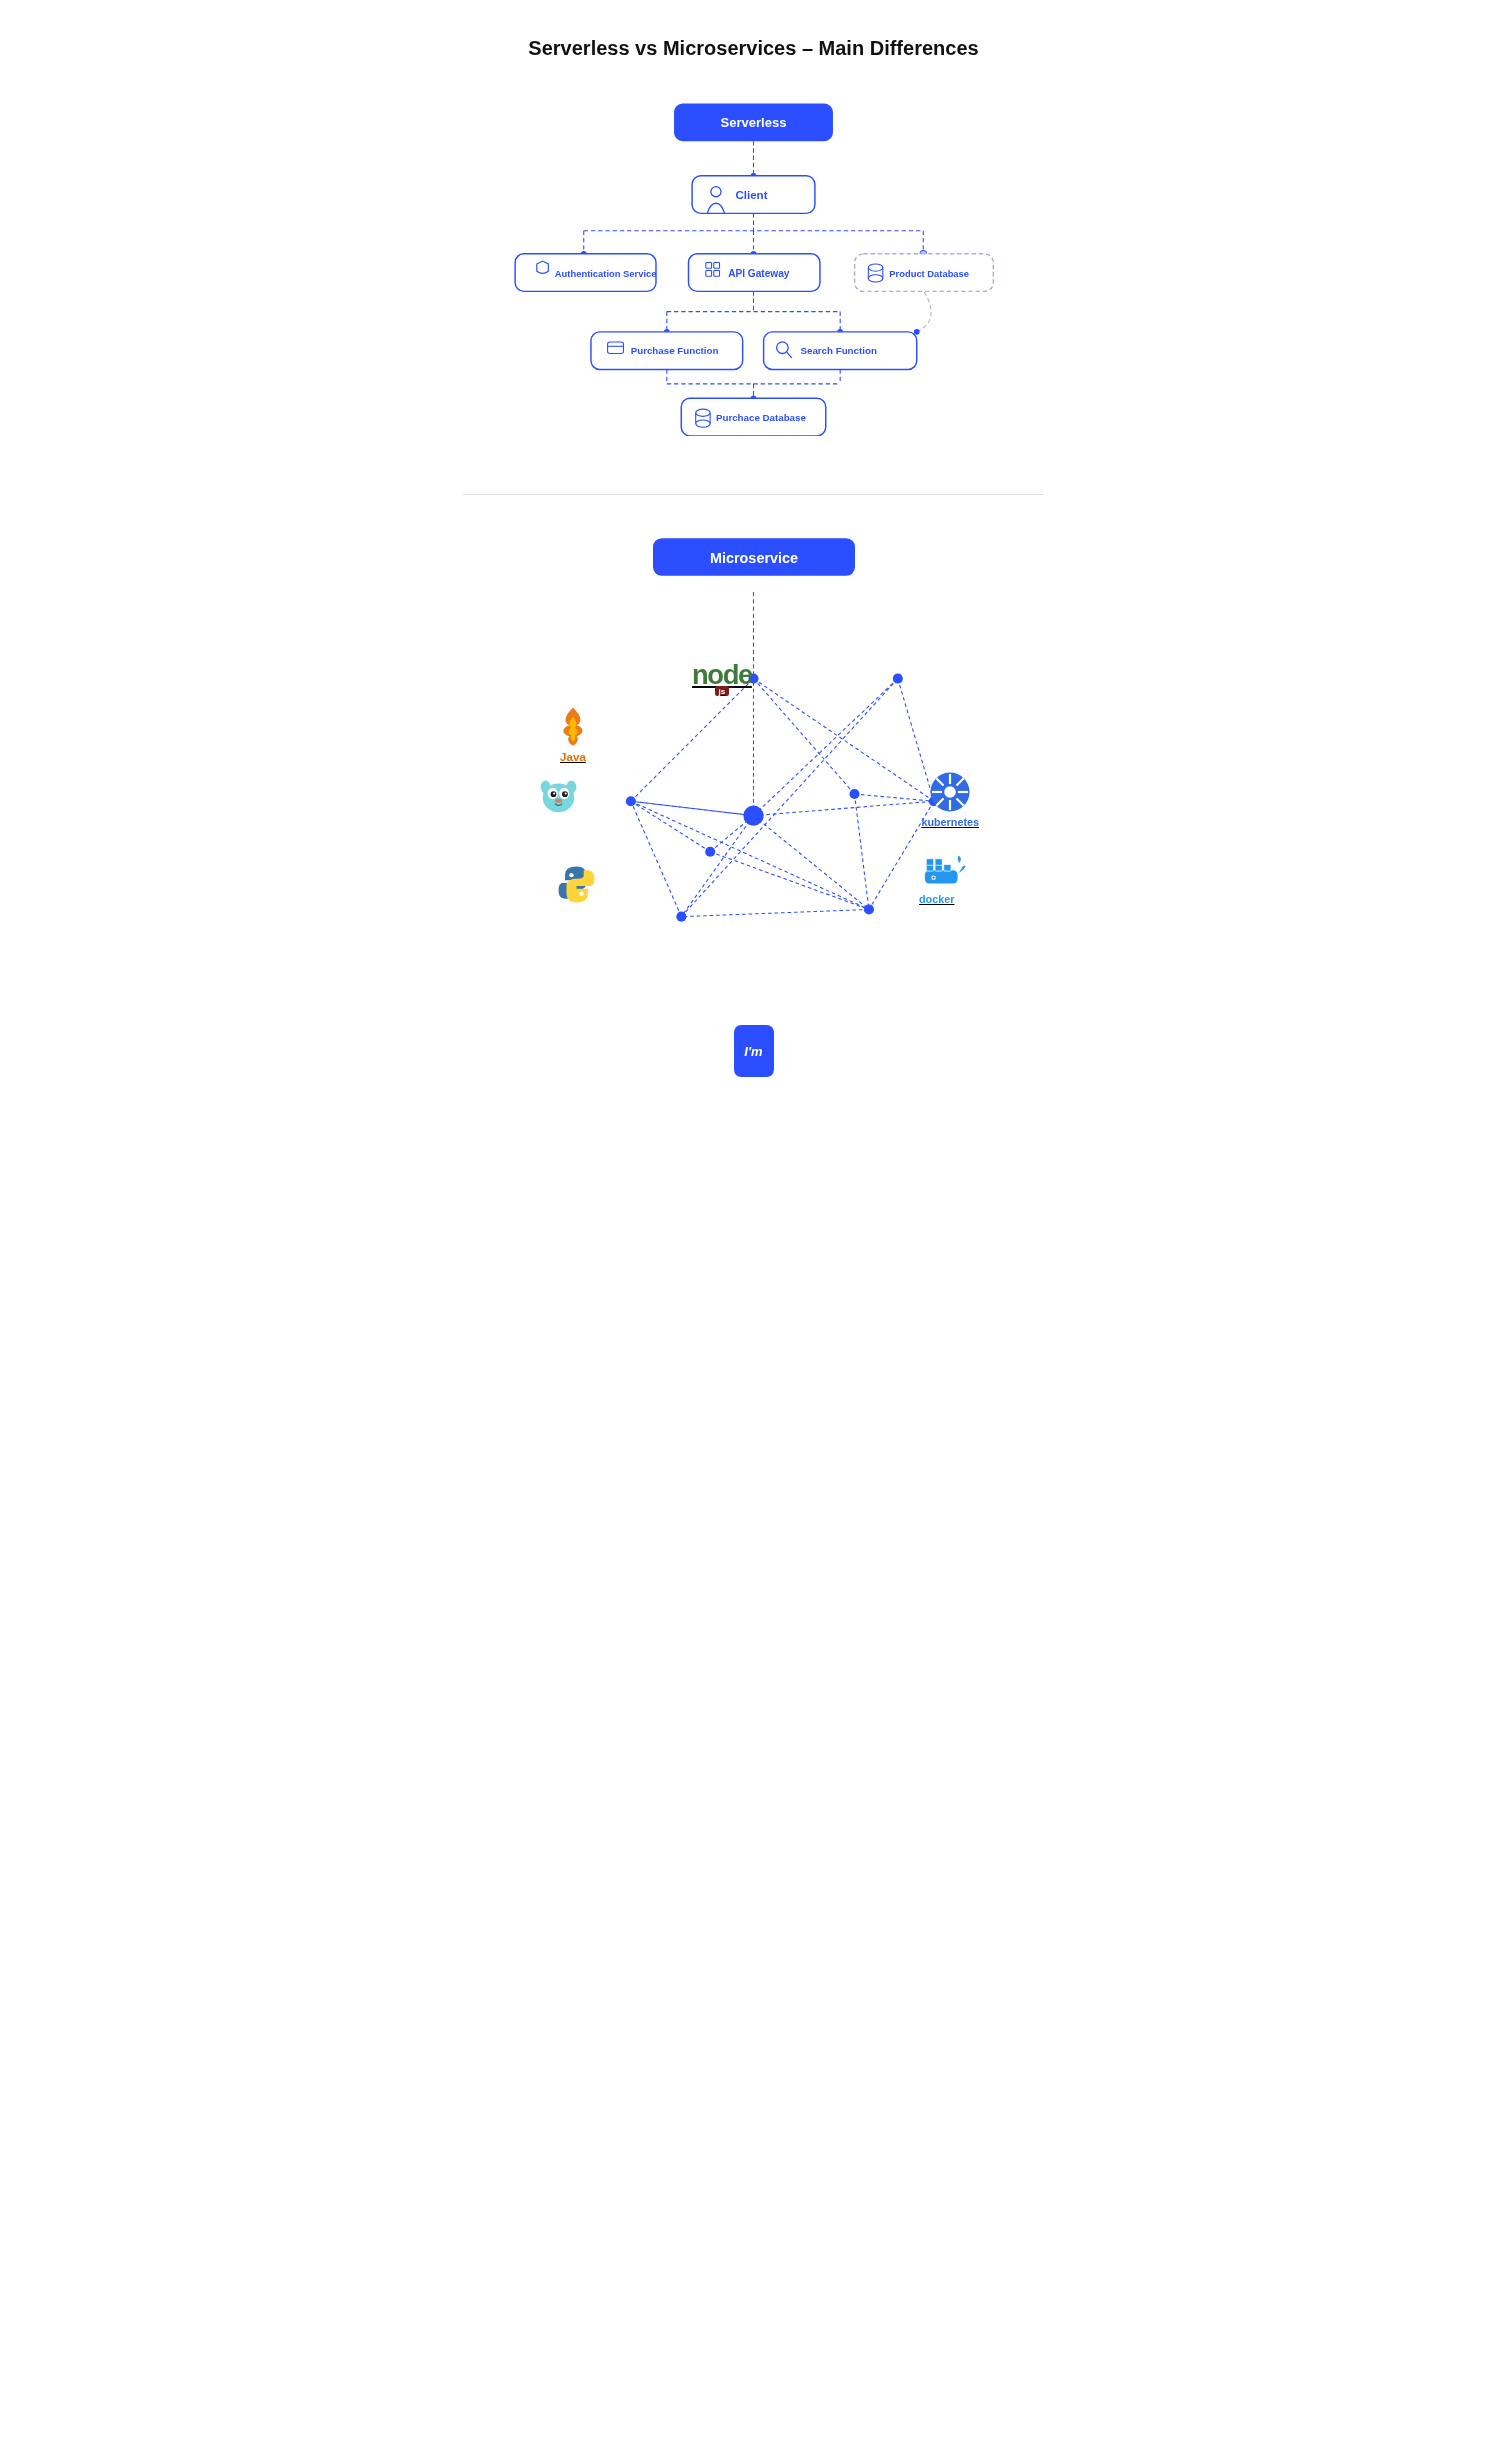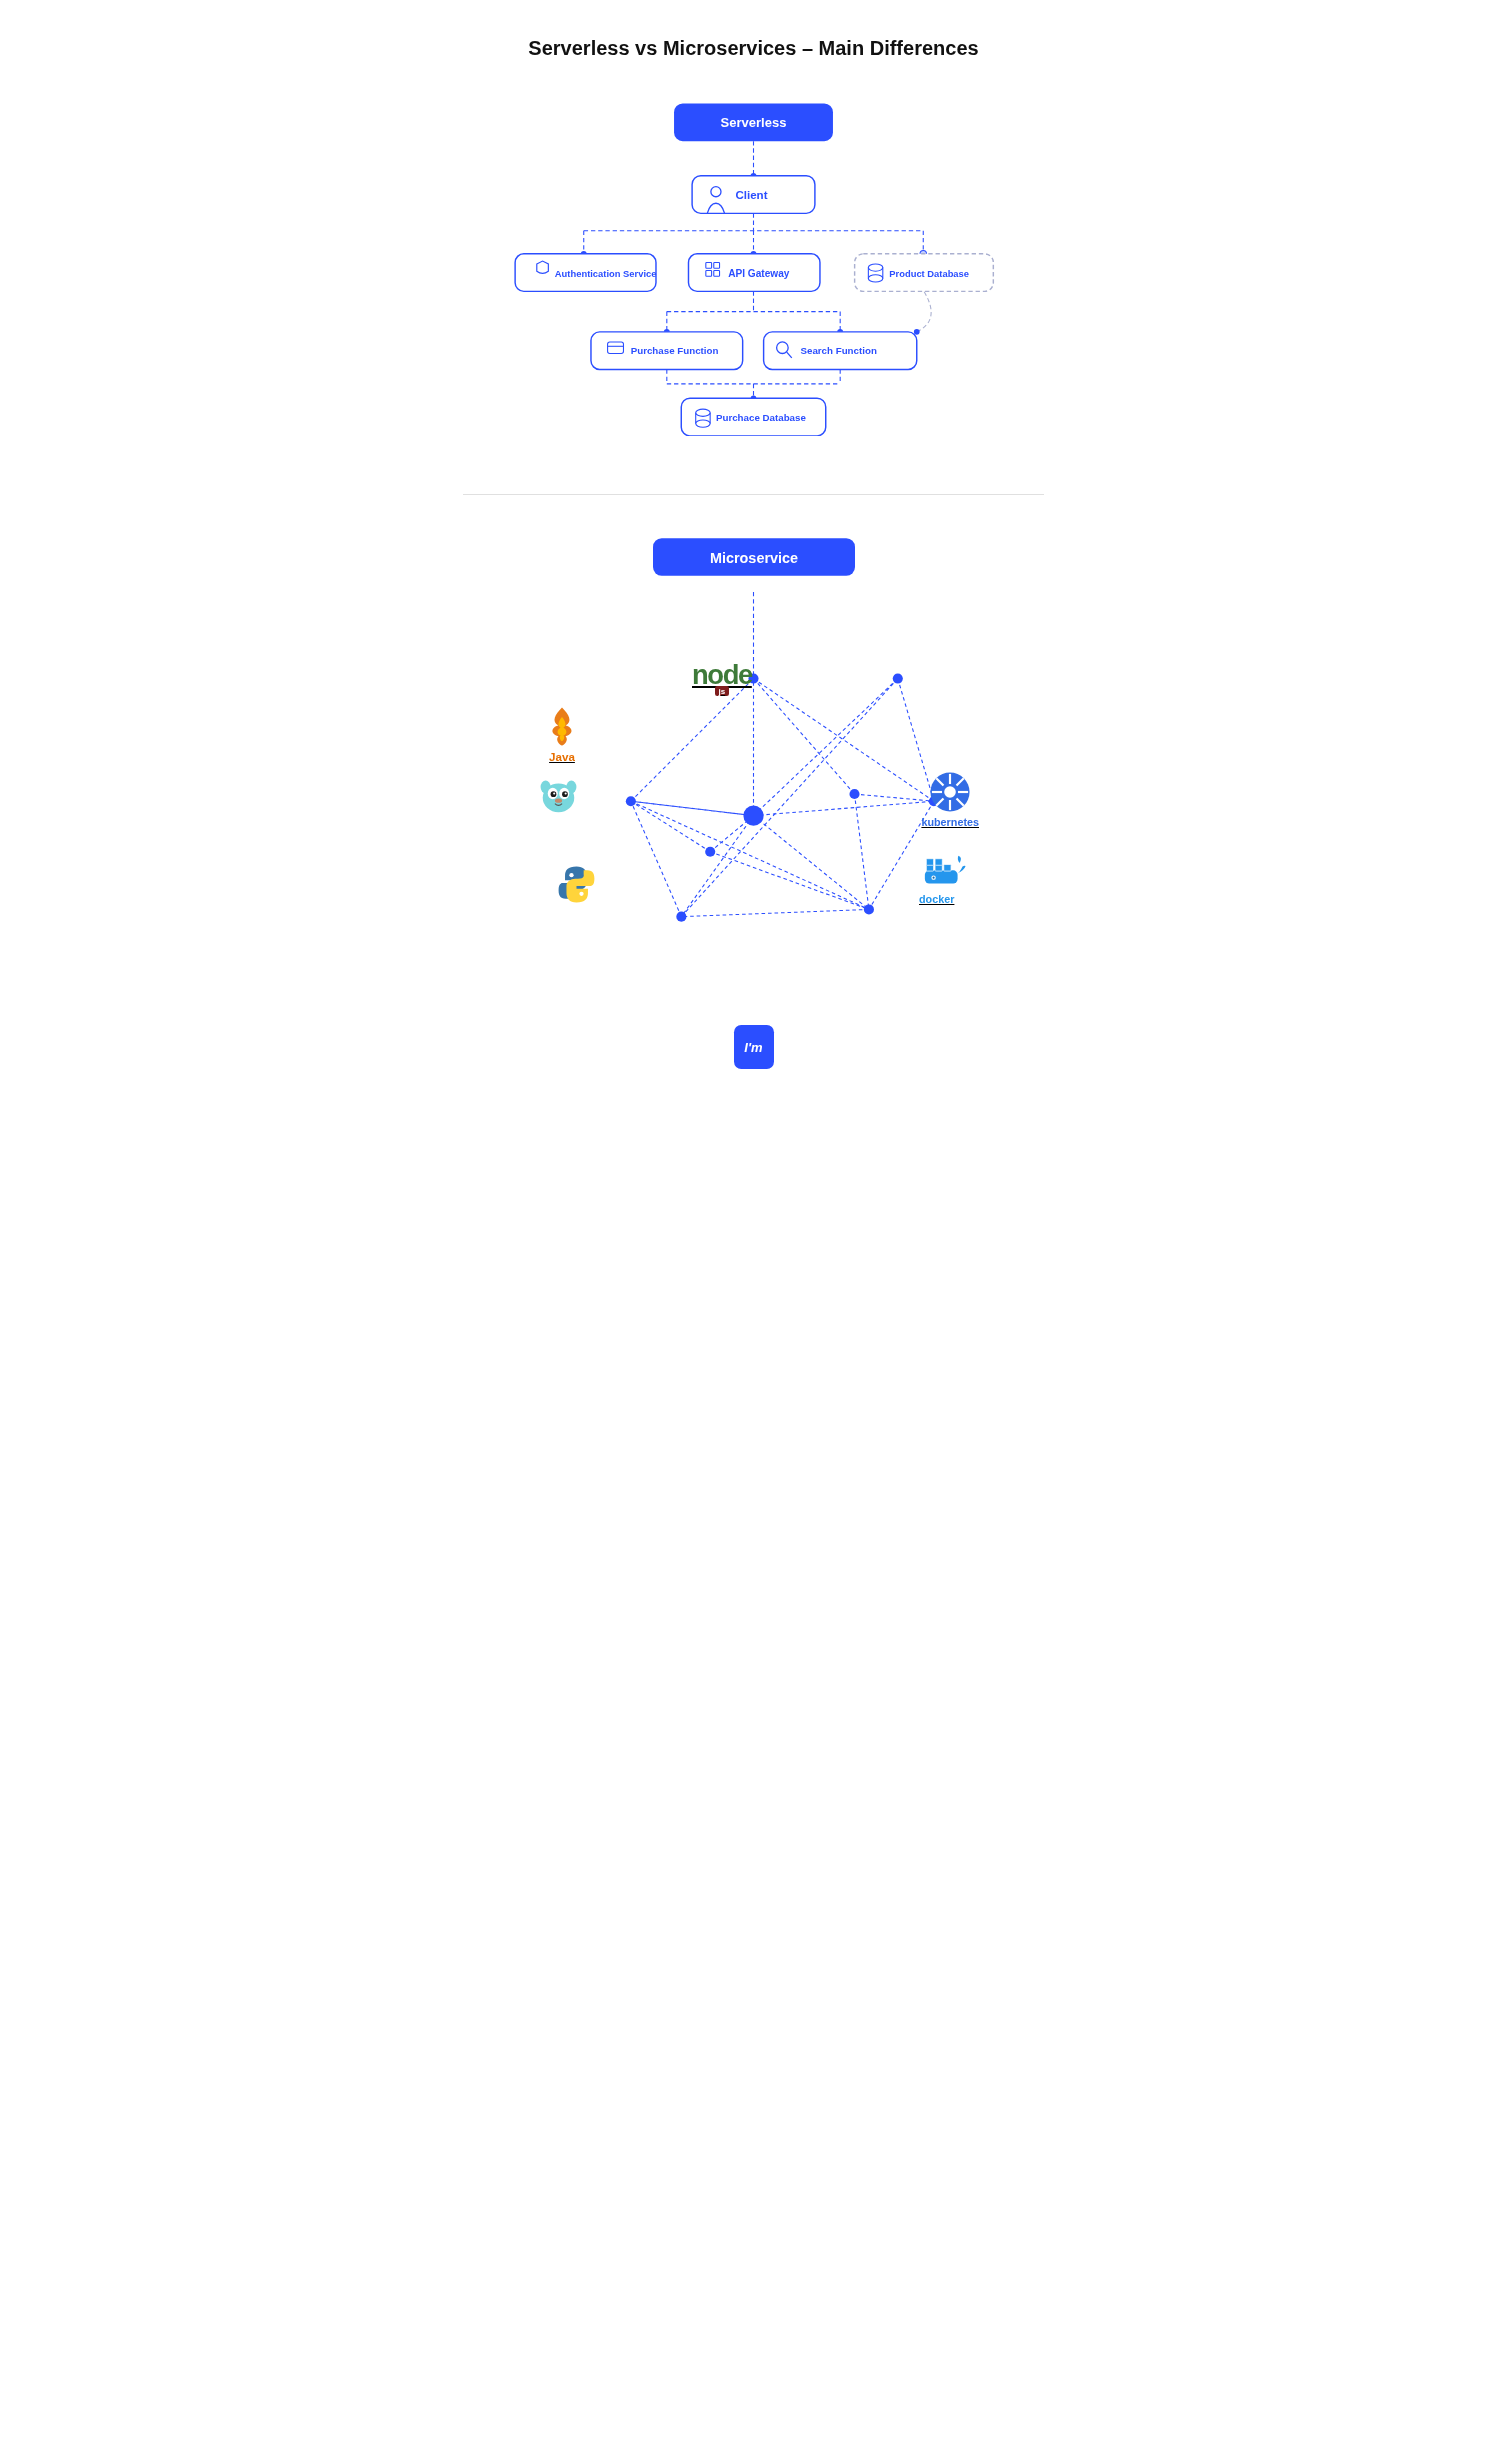--- a/index.html
+++ b/index.html
@@ -61,21 +61,21 @@
       gap: 2.9px;
       text-decoration: underline;
     }
 
     
     .label-java { top: 87px; left: 43px; }
 
     
     .im-badge {
       width: 40px;
-      height: 44px;
+      height: 52px;
       background: #2B4EFF;
       border-radius: 7.2px;
       display: flex;
       align-items: center;
       justify-content: center;
       color: #fff;
       font-size: 13px;
       font-weight: 700;
       font-style: italic;
       margin-top: 29px;
@@ -228,21 +228,21 @@
       <circle cx="500" cy="440" r="7" fill="#2B4EFF"></circle>
       <circle cx="240" cy="450" r="7" fill="#2B4EFF"></circle>
       <circle cx="170" cy="290" r="7" fill="#2B4EFF"></circle>
       <circle cx="340" cy="120" r="7" fill="#2B4EFF"></circle>
 
       <circle cx="480" cy="280" r="7" fill="#2B4EFF"></circle>
       <circle cx="280" cy="360" r="7" fill="#2B4EFF"></circle>
 
     </svg>
 
-    <div class="tech-label label-java" style="top:112px;left:36px;">
+    <div class="tech-label label-java" style="top:112px;left:47px;">
 
       <svg width="36" height="43" viewBox="0 0 50 60">
         <path d="M25 5 C15 15 10 25 20 30 C10 32 8 42 20 45 C15 50 22 58 25 58 C28 58 35 50 30 45 C42 42 40 32 30 30 C40 25 35 15 25 5Z" fill="#E76F00" opacity="0.9"></path>
         <path d="M25 18 C20 24 18 30 23 33 C18 35 17 42 23 44 C20 47 24 52 25 52 C26 52 30 47 27 44 C33 42 32 35 27 33 C32 30 30 24 25 18Z" fill="#FFB900"></path>
       </svg>
       <span style="font-size:11.6px;font-weight:700;color:#E76F00;">Java</span>
     </div>
 
     <div class="tech-label" style="top:69px;left:184px;align-items:center;">
       <div style="display:flex;flex-direction:column;align-items:center;">

